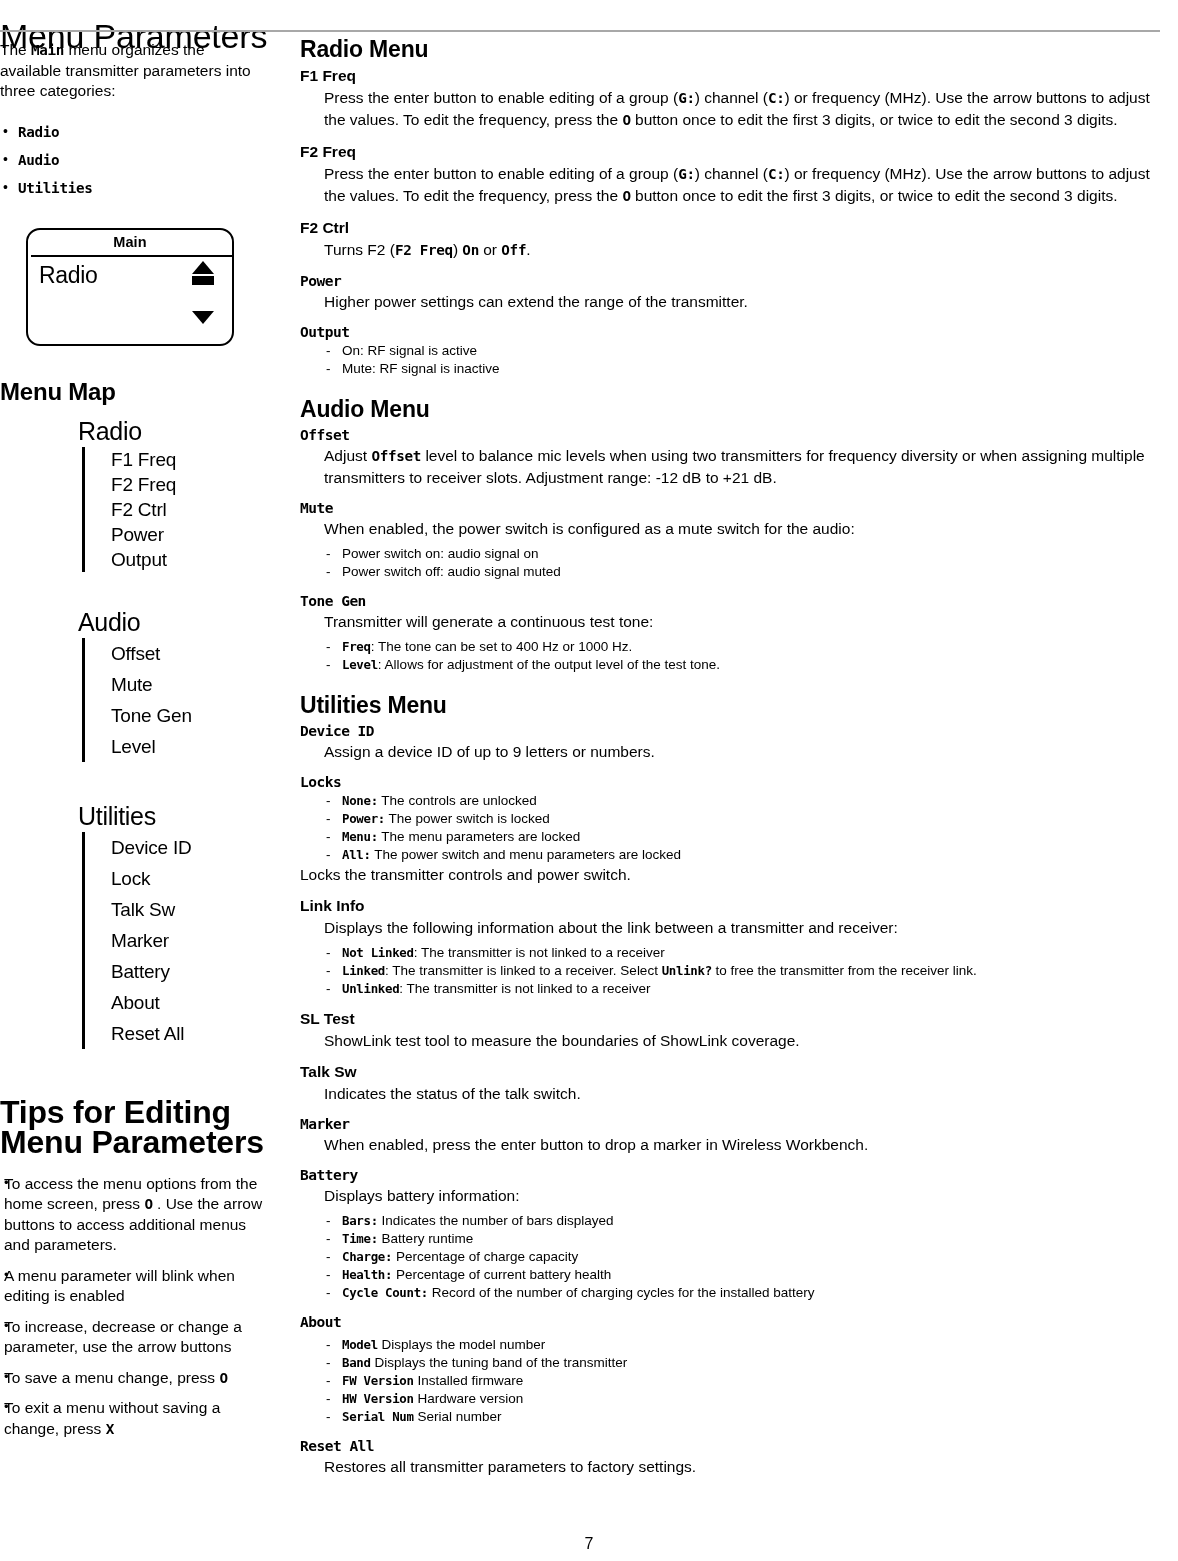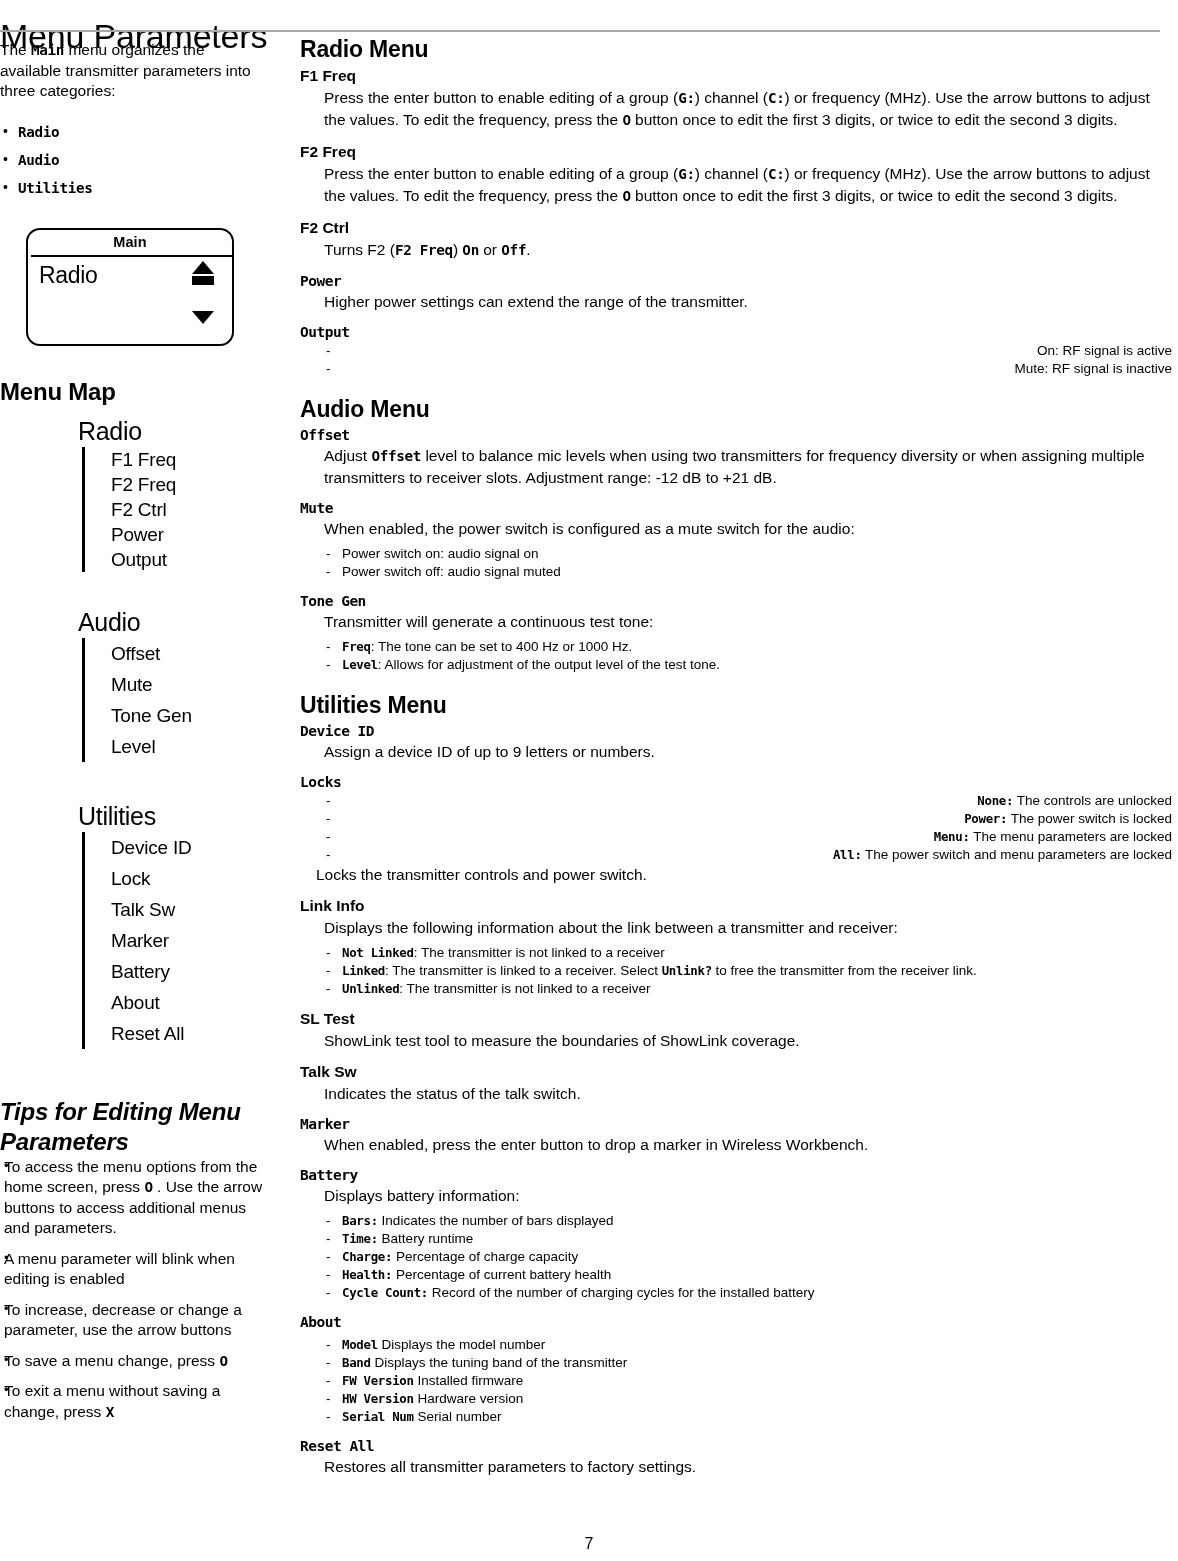--- a/index.html
+++ b/index.html
@@ -186,27 +186,26 @@
   .map-items.tight .map-item { line-height: 25px; font-size: 19px; }
   .map-items.loose .map-item { line-height: 31px; font-size: 19px; }
   .map-item {
     font-weight: 400;
     letter-spacing: -0.2px;
     white-space: nowrap;
   }
 
   
   h2.tips-h2 {
-    font-size: 24px;
-    font-weight: bold;
-    margin: 48px 0 0 0;
+    font-size: 32px;
+    font-weight: bold;
+    margin: 48px 0 17px 0;
     line-height: 30px;
     letter-spacing: -0.2px;
     width: 268px;
-    font-style: italic;
   }
   ul.tips-list {
     list-style: none;
     margin: 0;
     padding: 0;
     width: 268px;
   }
   ul.tips-list li {
     position: relative;
     padding-left: 4px;
@@ -240,27 +239,27 @@
     font-size: 14.5px;
     letter-spacing: -0.5px;
   }
   h3.r-h3.first { margin-top: 4px; }
   p.r-p {
     font-size: 15.5px;
     line-height: 21px;
     margin: 0 0 0 24px;
     width: 848px;
   }
-  p.r-p.flush { margin-left: 16px; }
+  p.r-p.flush { margin-left: 0; }
   ul.r-dash {
     list-style: none;
     margin: 6px 0 0 24px;
     padding: 0;
   }
-  ul.r-dash.tight { margin-top: 2px; text-align: right; }
+  ul.r-dash.tight { margin-top: 2px; }
   ul.r-dash li {
     position: relative;
     padding-left: 18px;
     font-size: 13.5px;
     line-height: 18px;
   }
   ul.r-dash li:before {
     content: "-";
     position: absolute;
     left: 2px;

